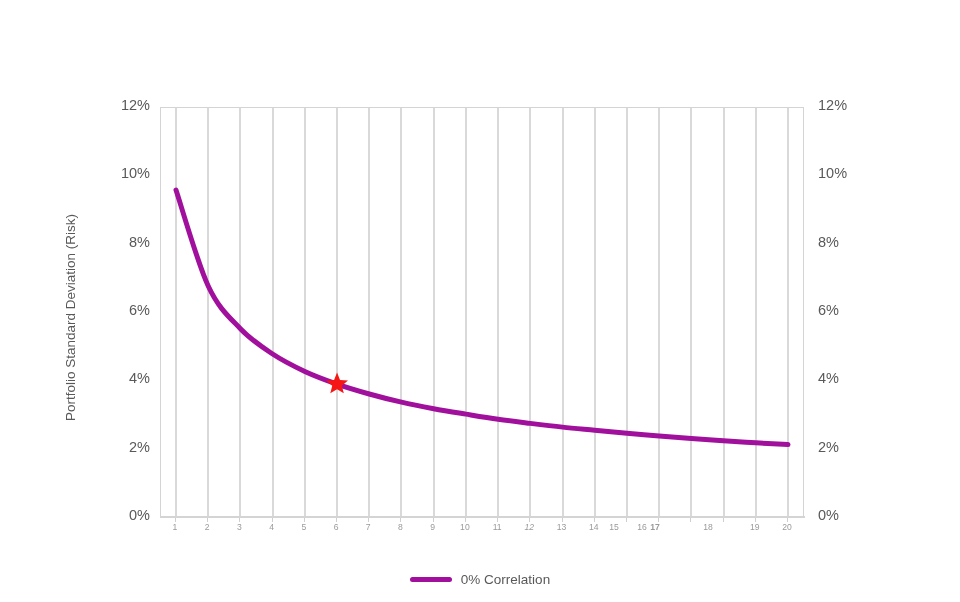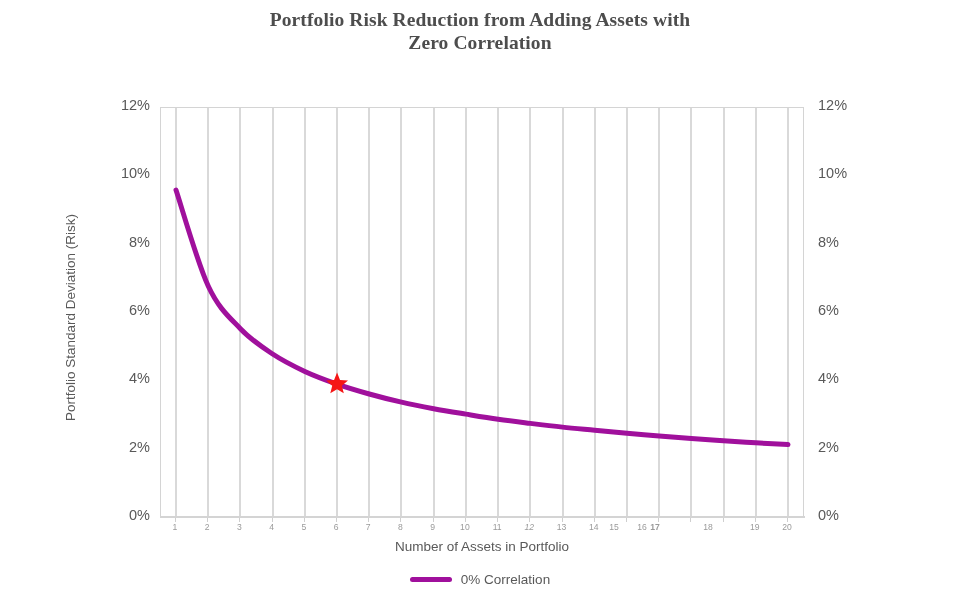--- a/index.html
+++ b/index.html
@@ -152,22 +152,20 @@
   #legend-label {
     font-size: 13.5px;
     color: #595959;
   }
 </style>
 </head>
 <body>
 
 <div id="page">
 
-  <div id="chart-title">Portfolio Risk Reduction from Adding Assets with
-Zero Correlation</div>
 
   <div id="y-axis-title">Portfolio Standard Deviation (Risk)</div>
 
   <div id="plot-area">
     <div id="gridlines">
         <div class="gridline" style="left: 14px;"></div>
         <div class="gridline" style="left: 46.2105px;"></div>
         <div class="gridline" style="left: 78.4211px;"></div>
         <div class="gridline" style="left: 110.632px;"></div>
         <div class="gridline" style="left: 142.842px;"></div>
@@ -190,21 +188,20 @@
     <svg id="series-svg" viewBox="0 0 644 410" preserveAspectRatio="none">
       <path id="series-path-0" fill="none" stroke="#a0109c" stroke-width="5" stroke-linecap="round" stroke-linejoin="round" d="M 15.00 82.00 C 20.37 98.00, 36.47 154.89, 47.21 178.01 C 57.95 201.13, 68.68 209.38, 79.42 220.72 C 90.16 232.05, 100.89 238.88, 111.63 246.00 C 122.37 253.12, 133.11 258.41, 143.84 263.43 C 154.58 268.44, 165.32 272.31, 176.05 276.07 C 186.79 279.82, 197.53 282.96, 208.26 285.98 C 219.00 288.99, 229.74 291.73, 240.47 294.17 C 251.21 296.62, 261.95 298.67, 272.68 300.67 C 283.42 302.66, 294.16 304.37, 304.89 306.13 C 315.63 307.90, 326.37 309.72, 337.11 311.26 C 347.84 312.80, 358.58 314.05, 369.32 315.36 C 380.05 316.67, 390.79 317.98, 401.53 319.12 C 412.26 320.26, 423.00 321.17, 433.74 322.19 C 444.47 323.22, 455.21 324.30, 465.95 325.27 C 476.68 326.23, 487.42 327.15, 498.16 328.00 C 508.89 328.85, 519.63 329.59, 530.37 330.39 C 541.11 331.19, 551.84 332.04, 562.58 332.78 C 573.32 333.52, 584.05 334.21, 594.79 334.83 C 605.53 335.46, 621.63 336.26, 627.00 336.54"></path>
       <g id="annotation-layer">
           <polygon points="176.05,264.57 179.03,271.97 186.99,272.51 180.86,277.63 182.81,285.37 176.05,281.13 169.29,285.37 171.24,277.63 165.12,272.51 173.08,271.97" fill="#f51616"></polygon>
         </g>
     </svg>
   </div>
 
   <div id="x-axis-line"></div>
 
-  <div id="x-axis-title">Number of Assets in Portfolio</div>
 
   <div id="tick-layer">
       <div class="y-tick-label left" style="top: 507px;">0%</div>
       <div class="y-tick-label right" style="top: 507px;">0%</div>
       <div class="y-tick-label left" style="top: 438.667px;">2%</div>
       <div class="y-tick-label right" style="top: 438.667px;">2%</div>
       <div class="y-tick-label left" style="top: 370.333px;">4%</div>
       <div class="y-tick-label right" style="top: 370.333px;">4%</div>
       <div class="y-tick-label left" style="top: 302px;">6%</div>
       <div class="y-tick-label right" style="top: 302px;">6%</div>

